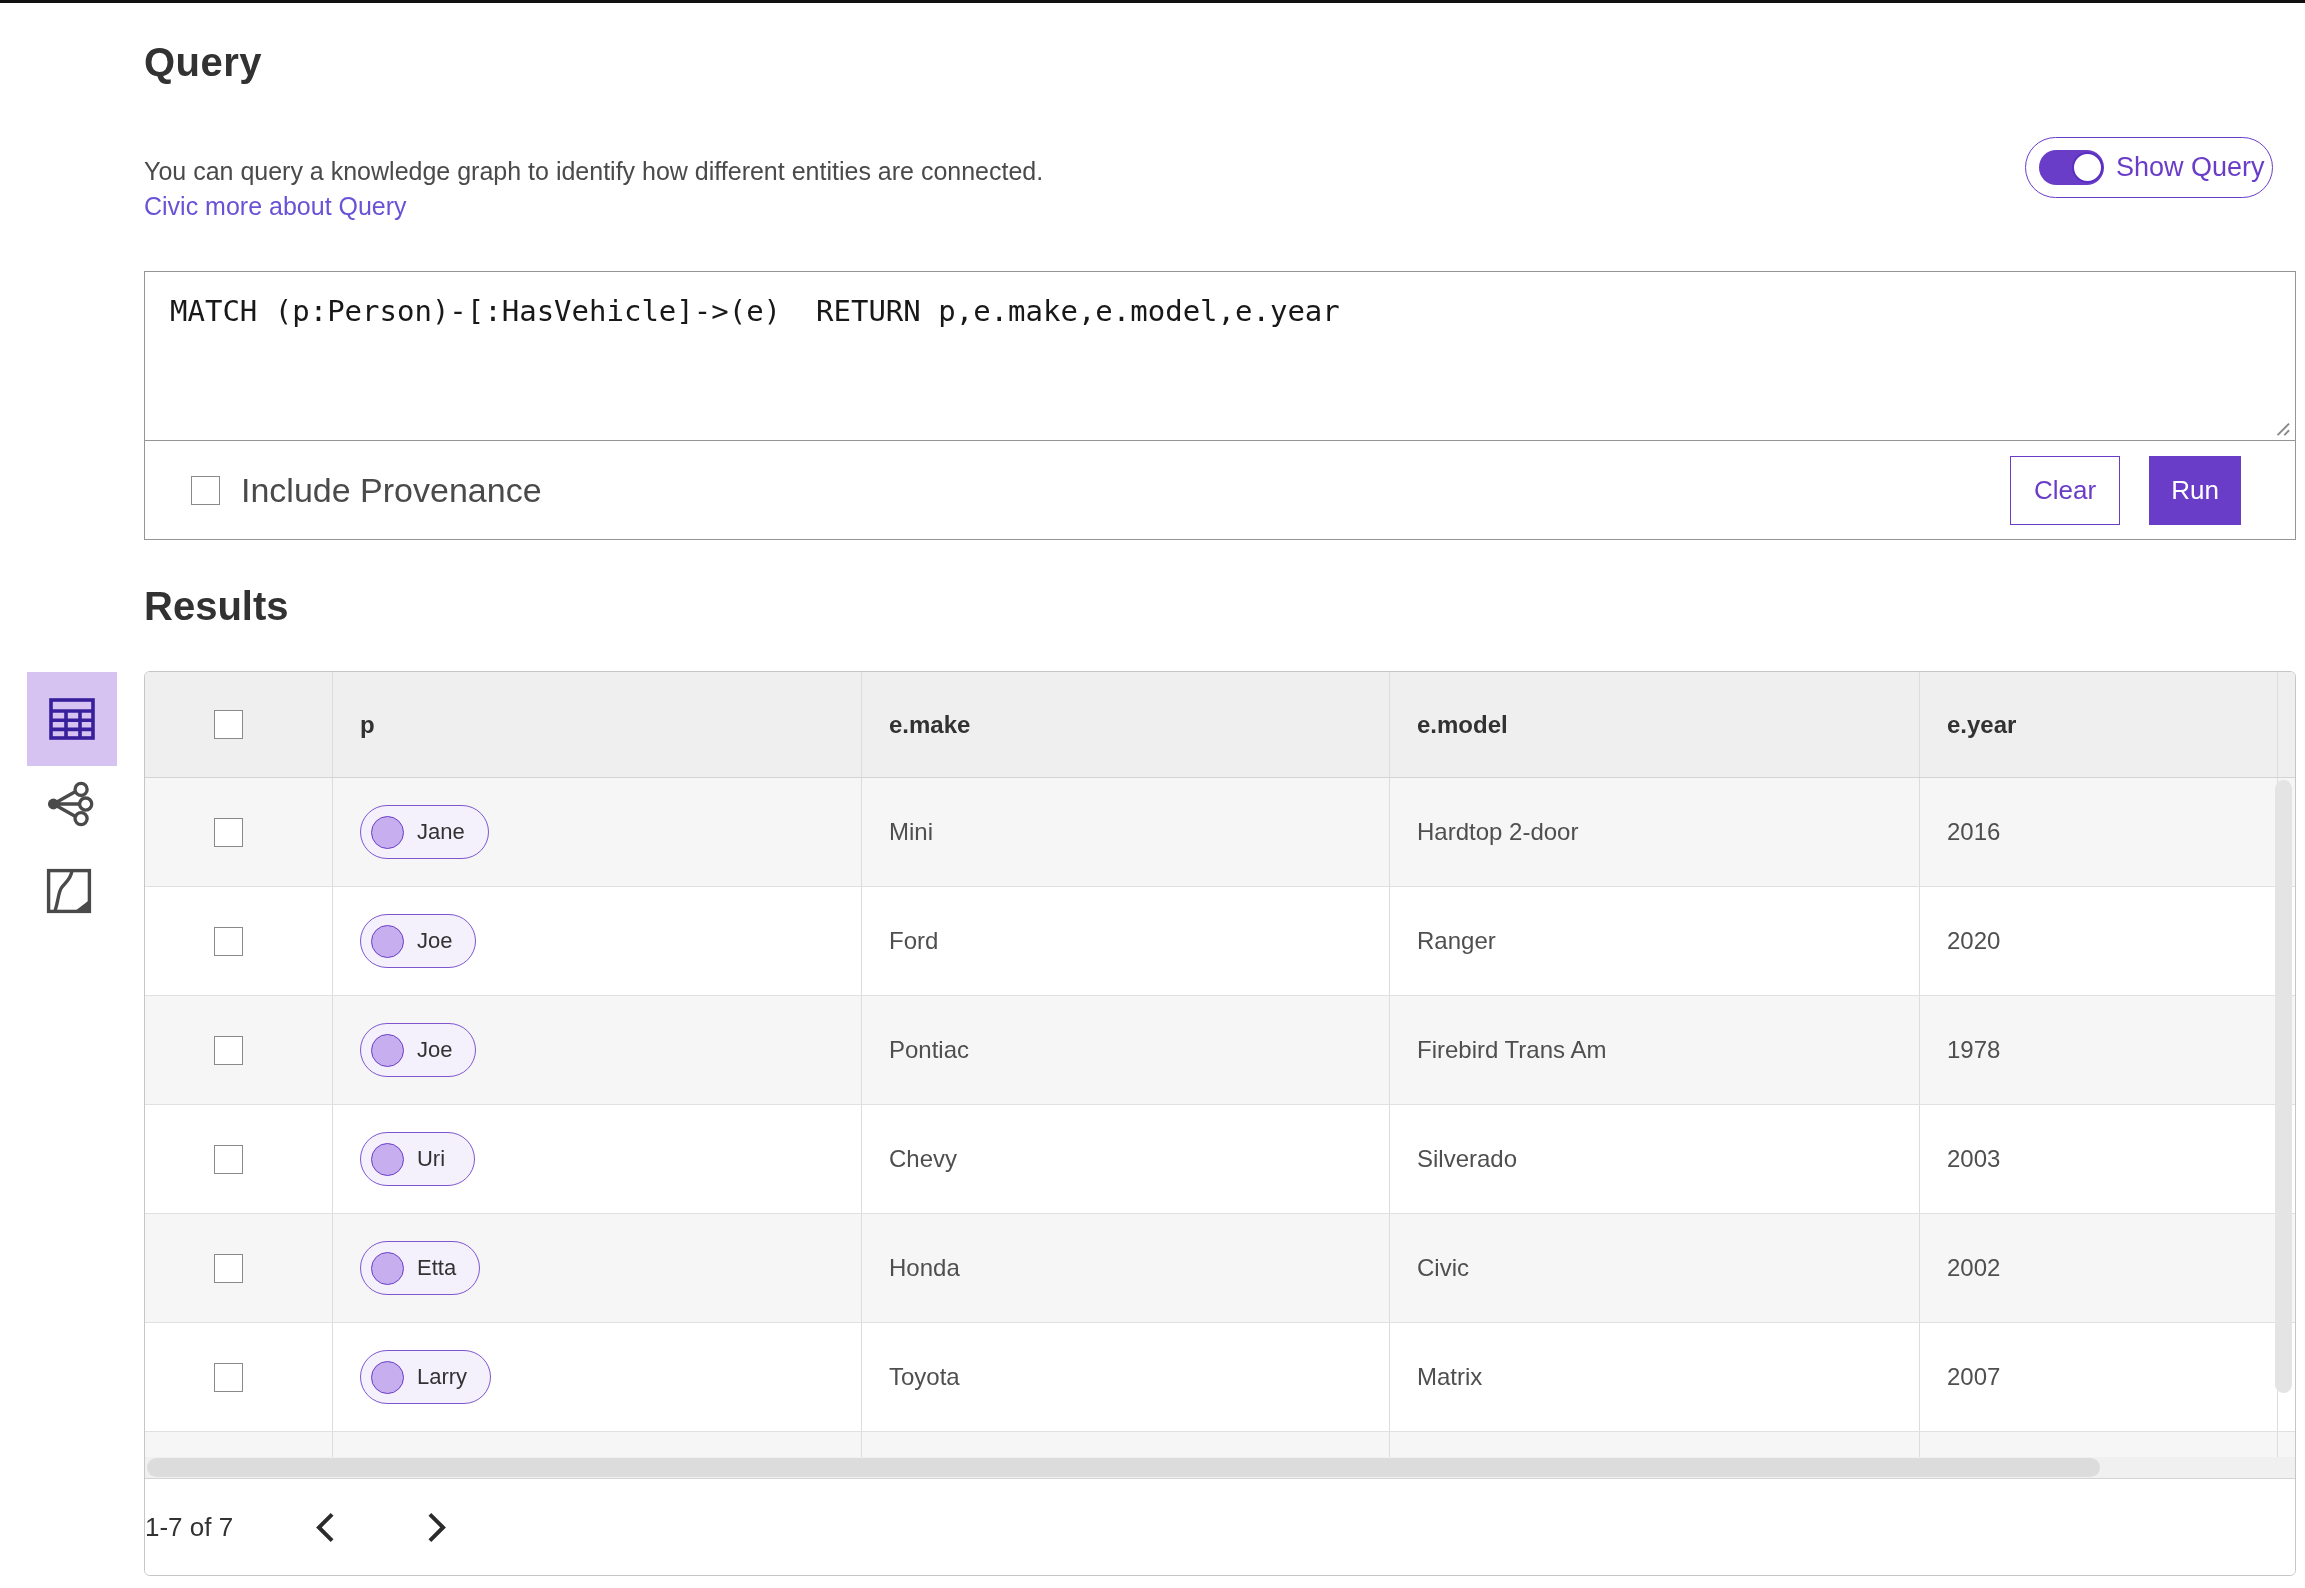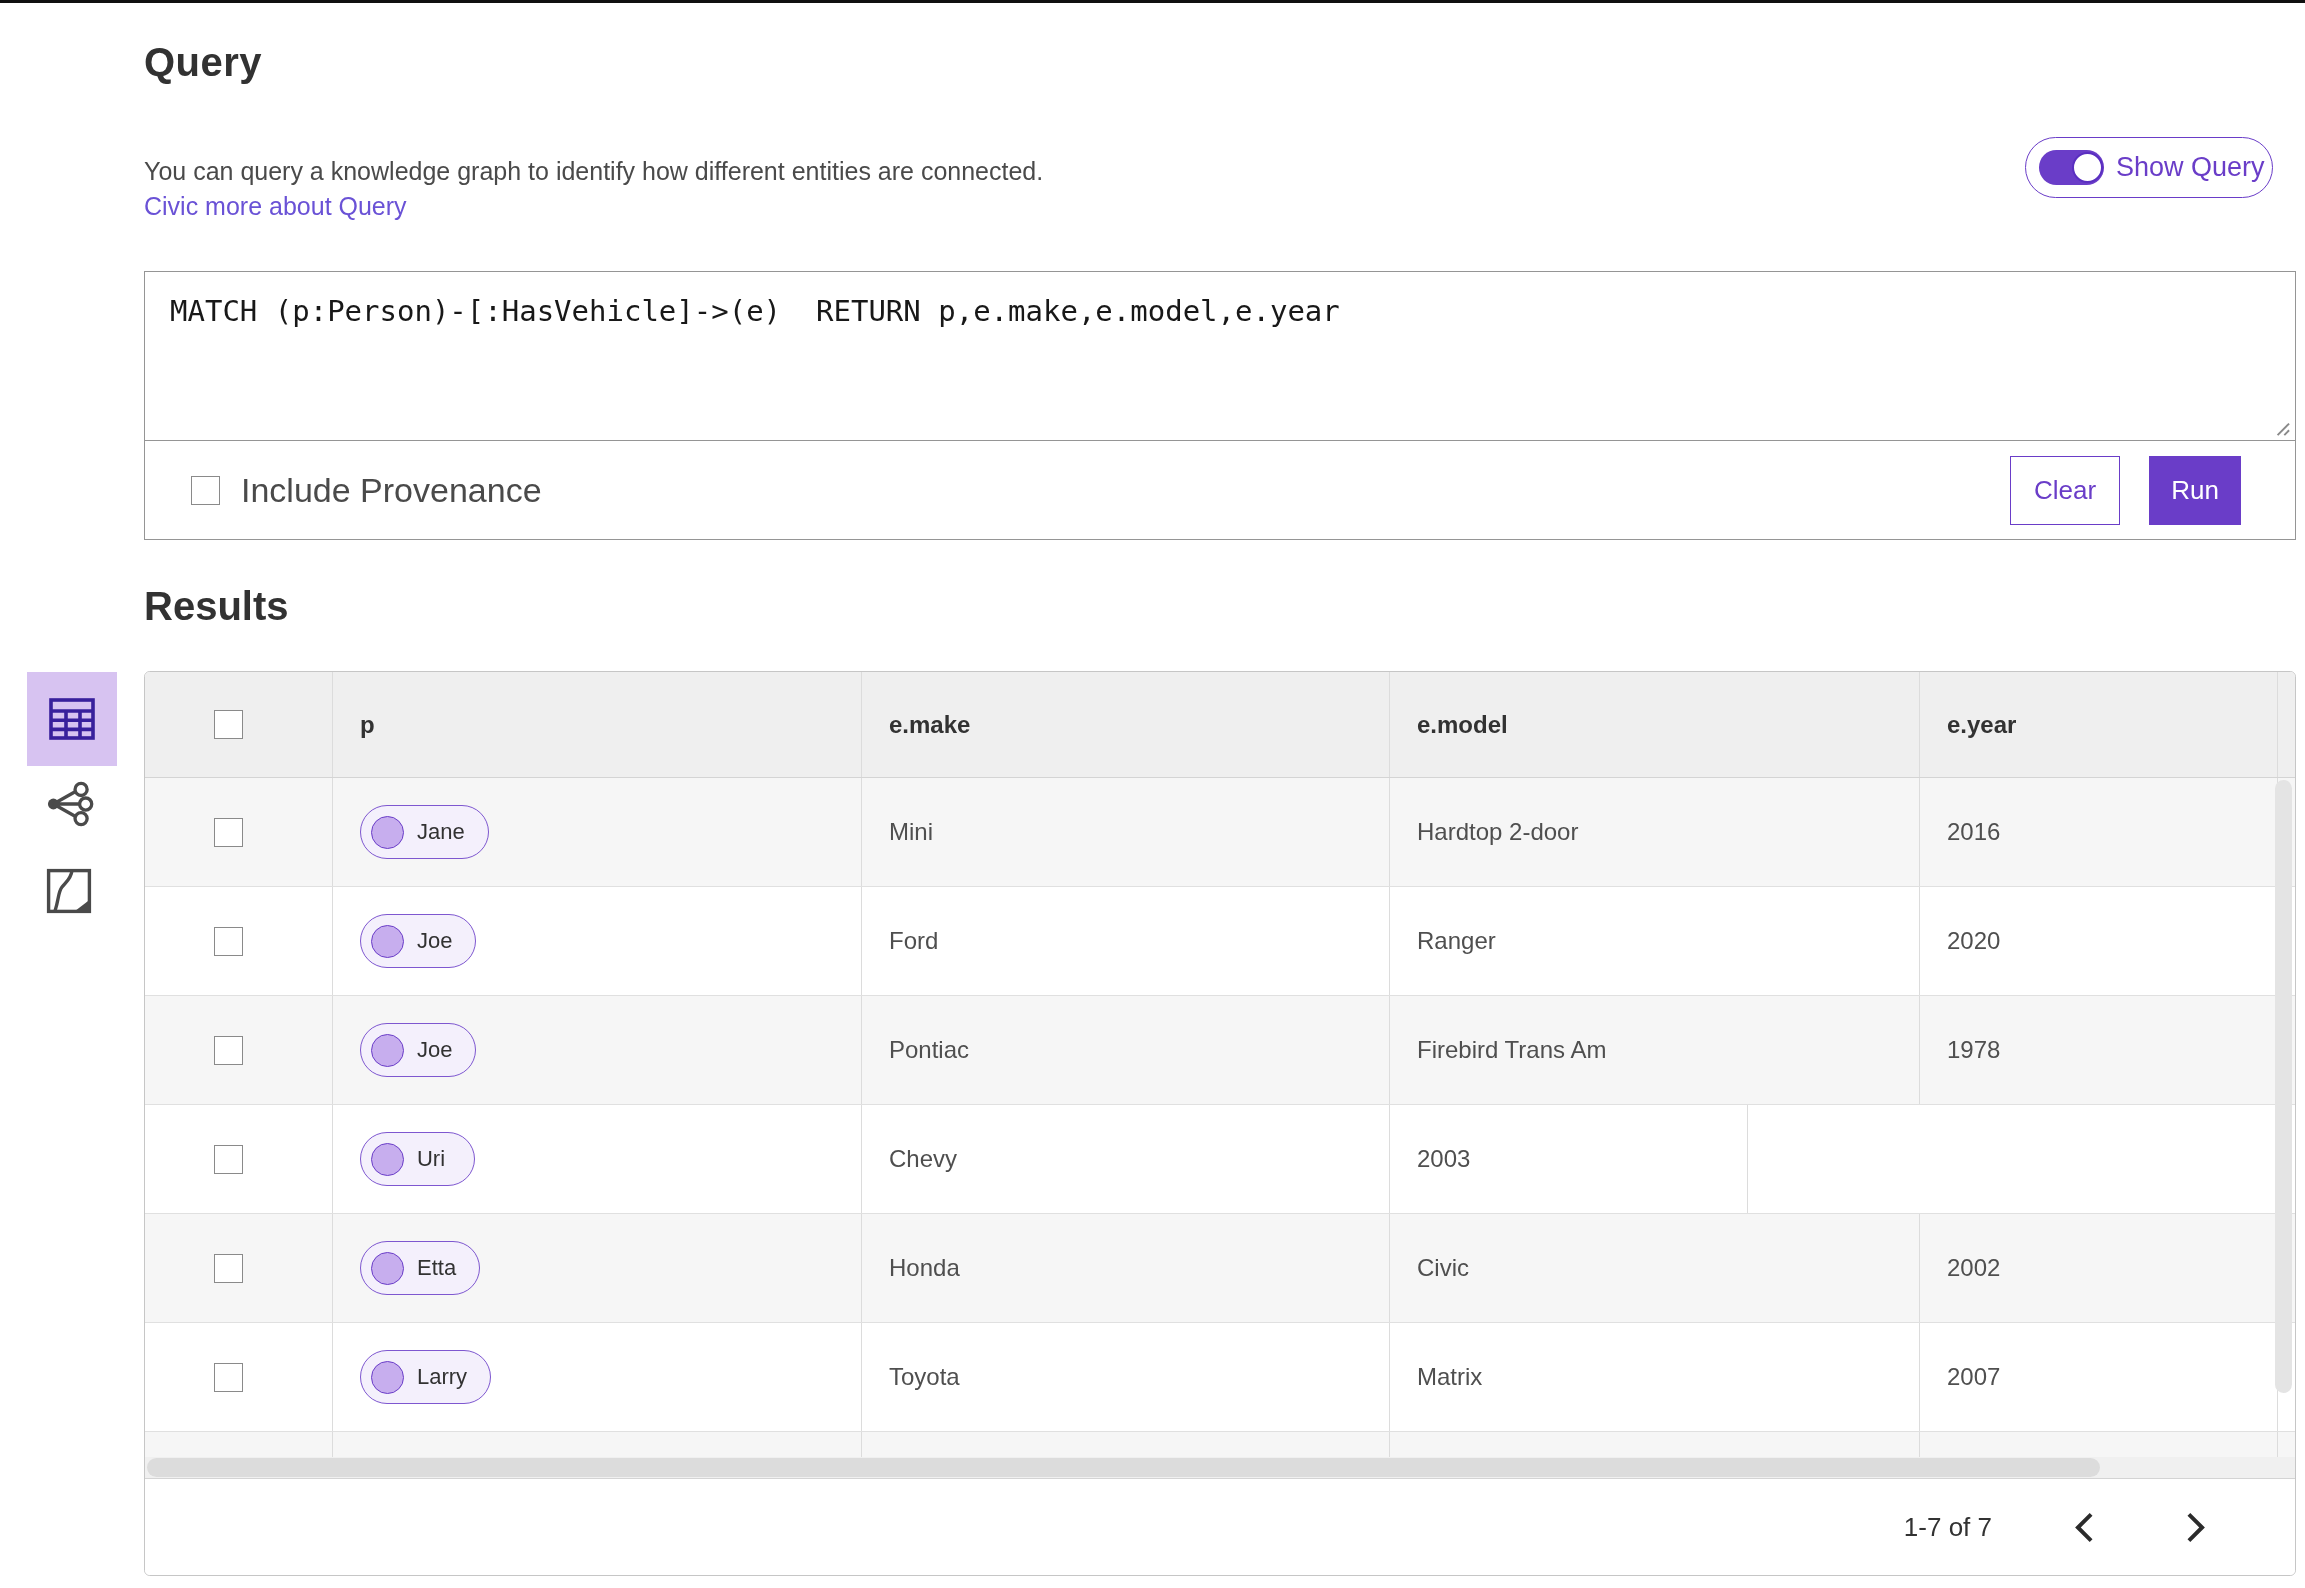--- a/index.html
+++ b/index.html
@@ -72,21 +72,21 @@
     flex:0 0 auto; }
   .entity-name { margin-left:13.4px; font-size:22px; color:#323232; white-space:nowrap; }
 
   .h-scroll { height:21px; background:#f0f0f0; position:relative; }
   .h-scroll .thumb { position:absolute; left:1.9px; top:1px; width:1953px; height:19px;
     background:#dcdcdc; border-radius:9.6px; cursor:pointer; }
   .v-scroll-thumb { position:absolute; right:2.9px; top:108px; width:17.3px; height:613px;
     background:#e4e4e4; border-radius:8.6px; cursor:pointer; }
 
   .tfoot { height:97px; border-top:1px solid #d4d4d4; background:#fff; display:flex;
-    align-items:center; justify-content:flex-end; padding-right:81px; }
+    align-items:center; justify-content:flex-start; padding-right:81px; }
   .range-label { font-size:26px; color:#323232; }
   .page-btn { background:transparent; border:none; cursor:pointer; margin-left:73px;
     width:38px; height:38px; display:flex; align-items:center; justify-content:center; }
 </style>
 </head>
 <body>
 
 <div class="page">
   <div class="top-edge"></div>
 
@@ -202,20 +202,21 @@
         <div class="tcell c-check">
             <span class="cbx"></span>
           </div>
         <div class="tcell c-p">
             <span class="entity-pill">
               <span class="entity-dot"></span>
               <span class="entity-name">Uri</span>
             </span>
           </div>
         <div class="tcell c-make">Chevy</div>
+        <div class="tcell c-model">Silverado</div>
         <div class="tcell c-year">2003</div>
         <div class="tcell c-gut"></div>
       </div>
       <div class="trow drow alt">
         <div class="tcell c-check">
             <span class="cbx"></span>
           </div>
         <div class="tcell c-p">
             <span class="entity-pill">
               <span class="entity-dot"></span>

